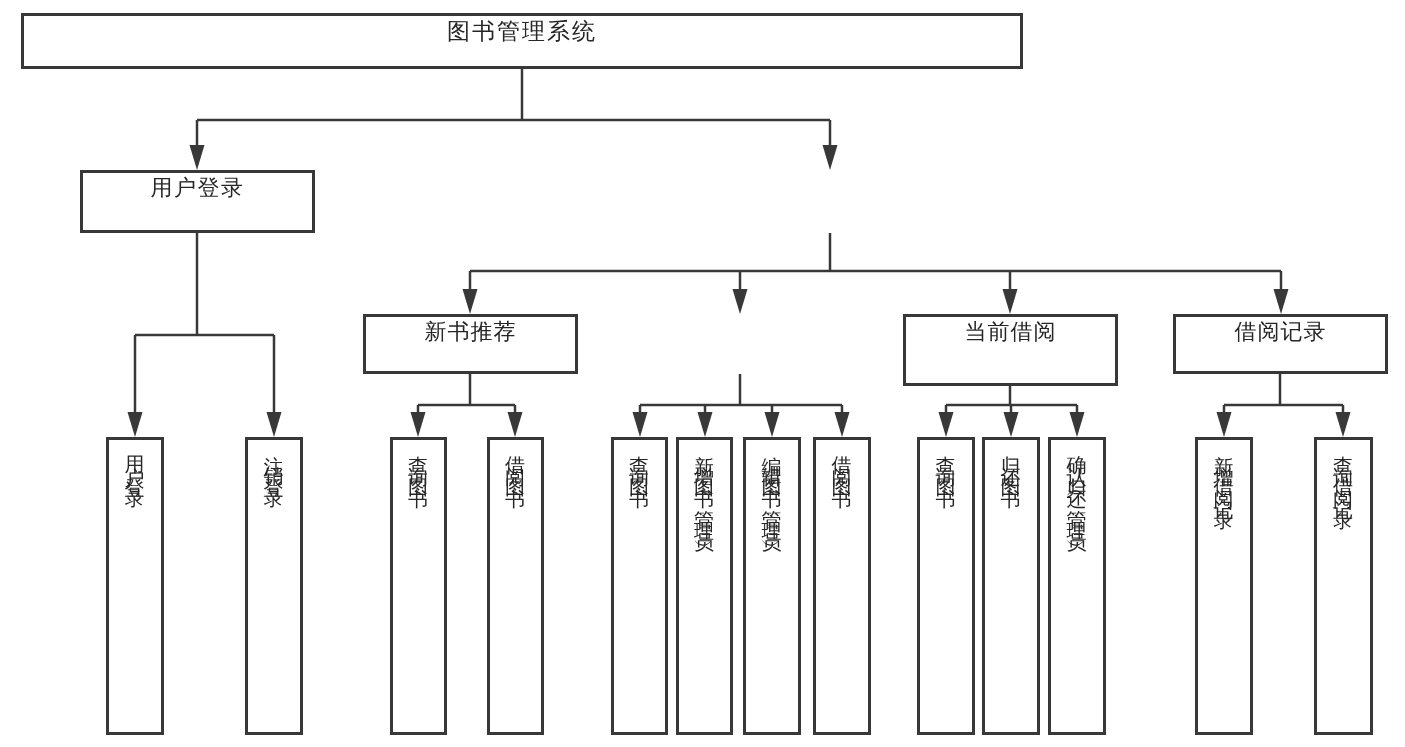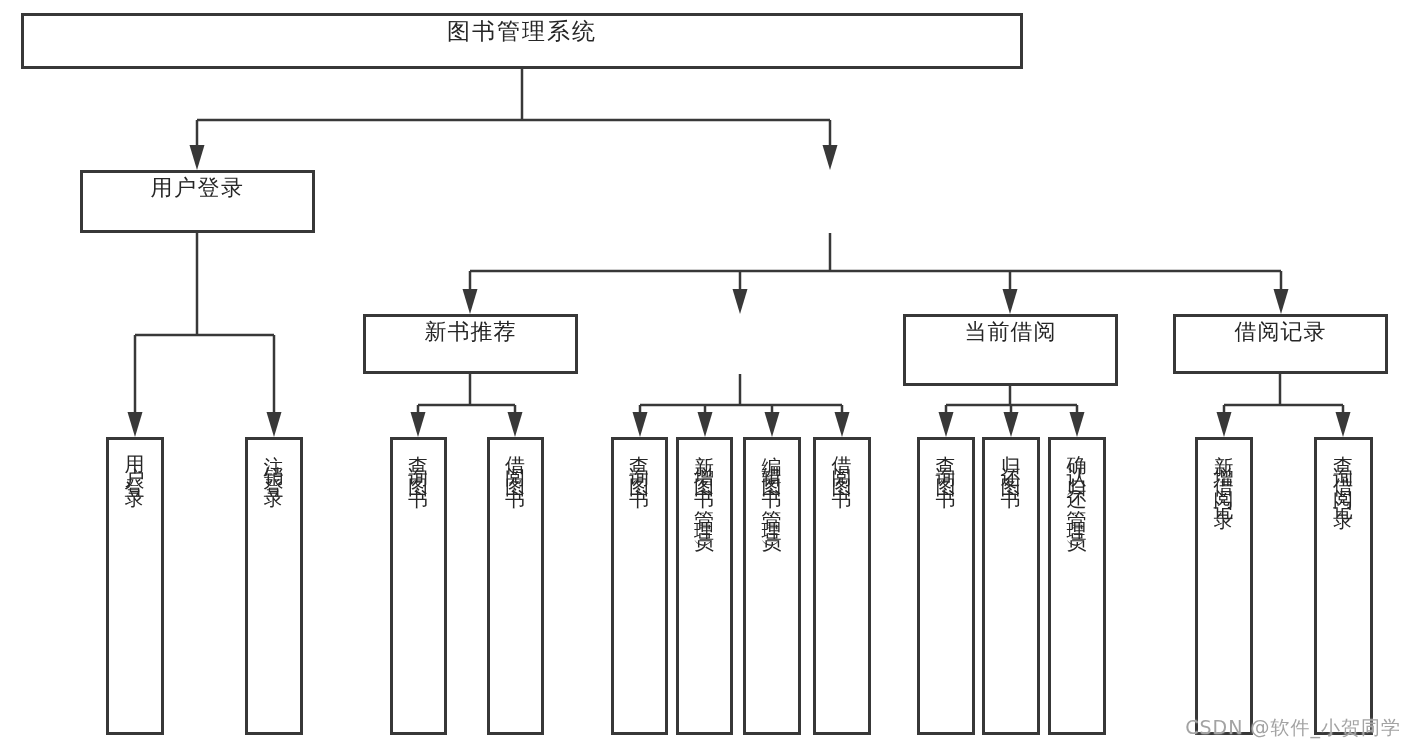--- a/index.html
+++ b/index.html
@@ -191,15 +191,14 @@
     <span class="lbl">确认归还（管理员）</span>
   </div>
 
   <div class="node leaf" style="left:1195px;top:437px;width:58px;height:298px">
     <span class="lbl">新增借阅记录</span>
   </div>
   <div class="node leaf" style="left:1314px;top:437px;width:59px;height:298px">
     <span class="lbl">查询借阅记录</span>
   </div>
 
-  <div class="watermark">CSDN @软件_小贺同学</div>
 
 </div>
 
 </body></html>

